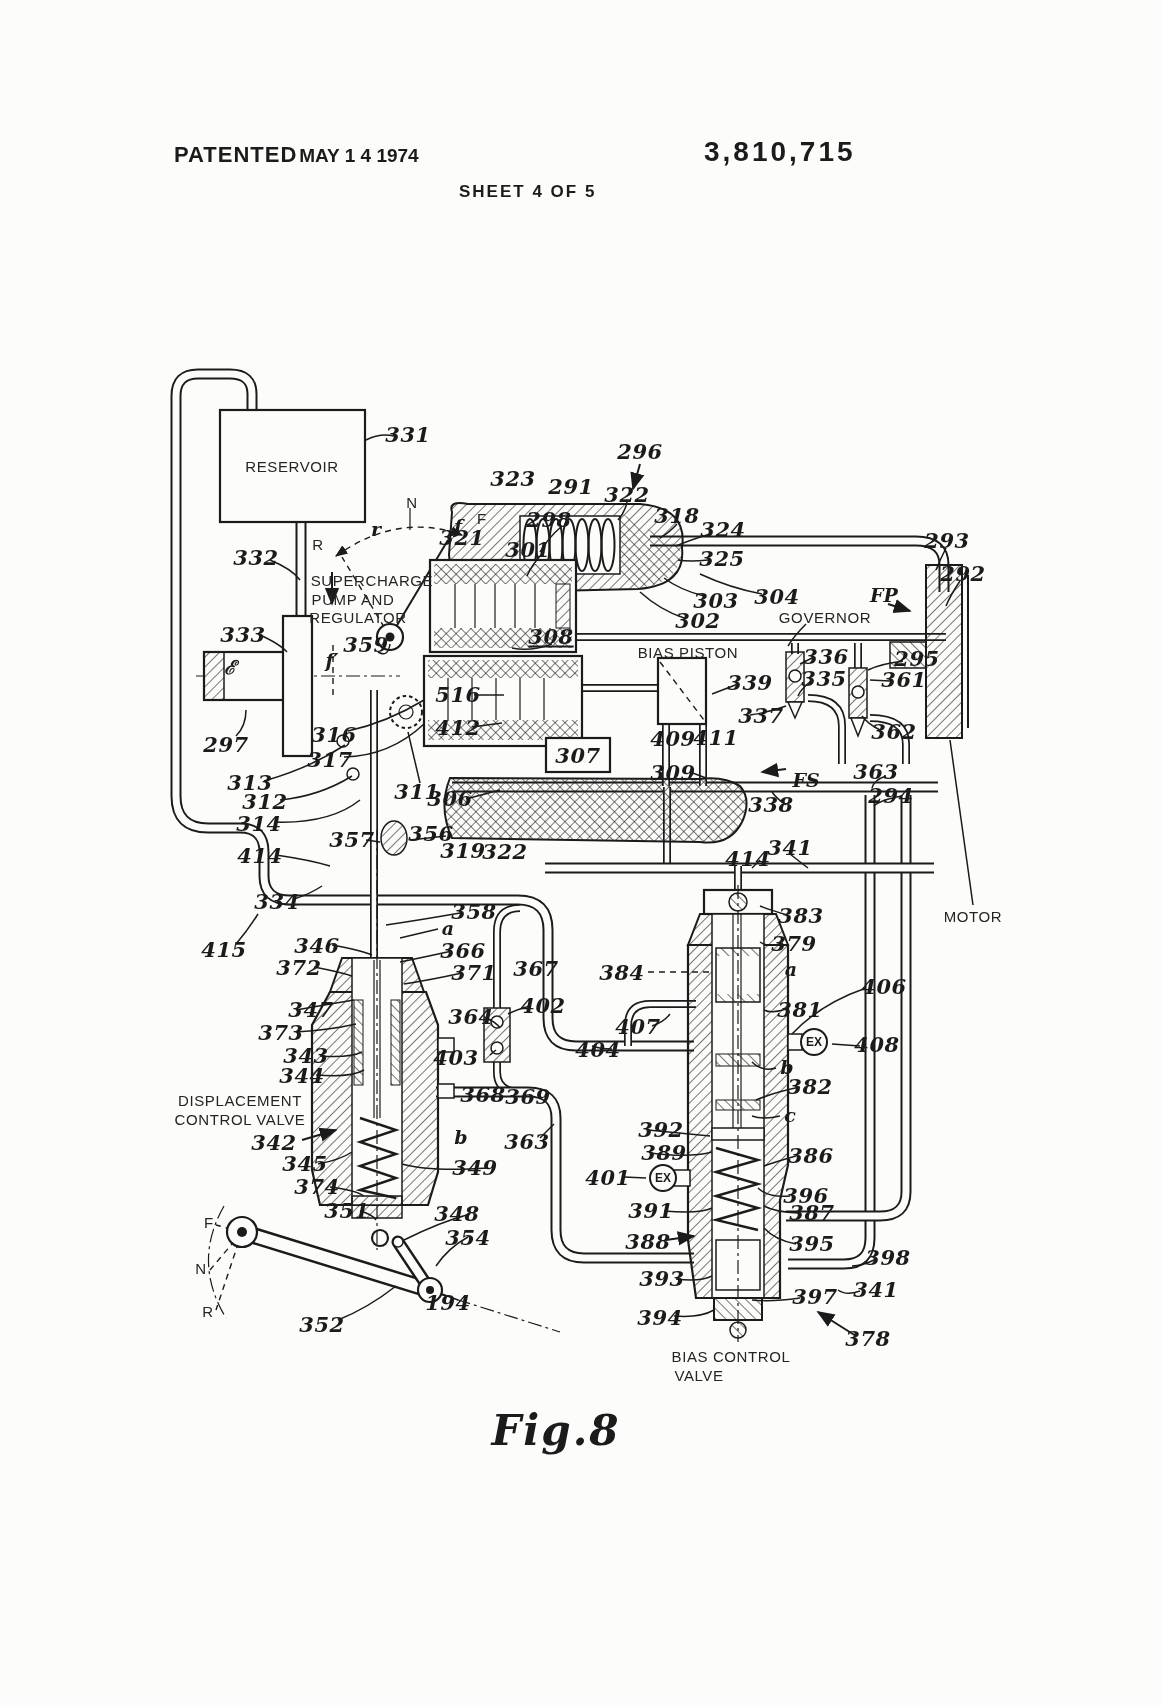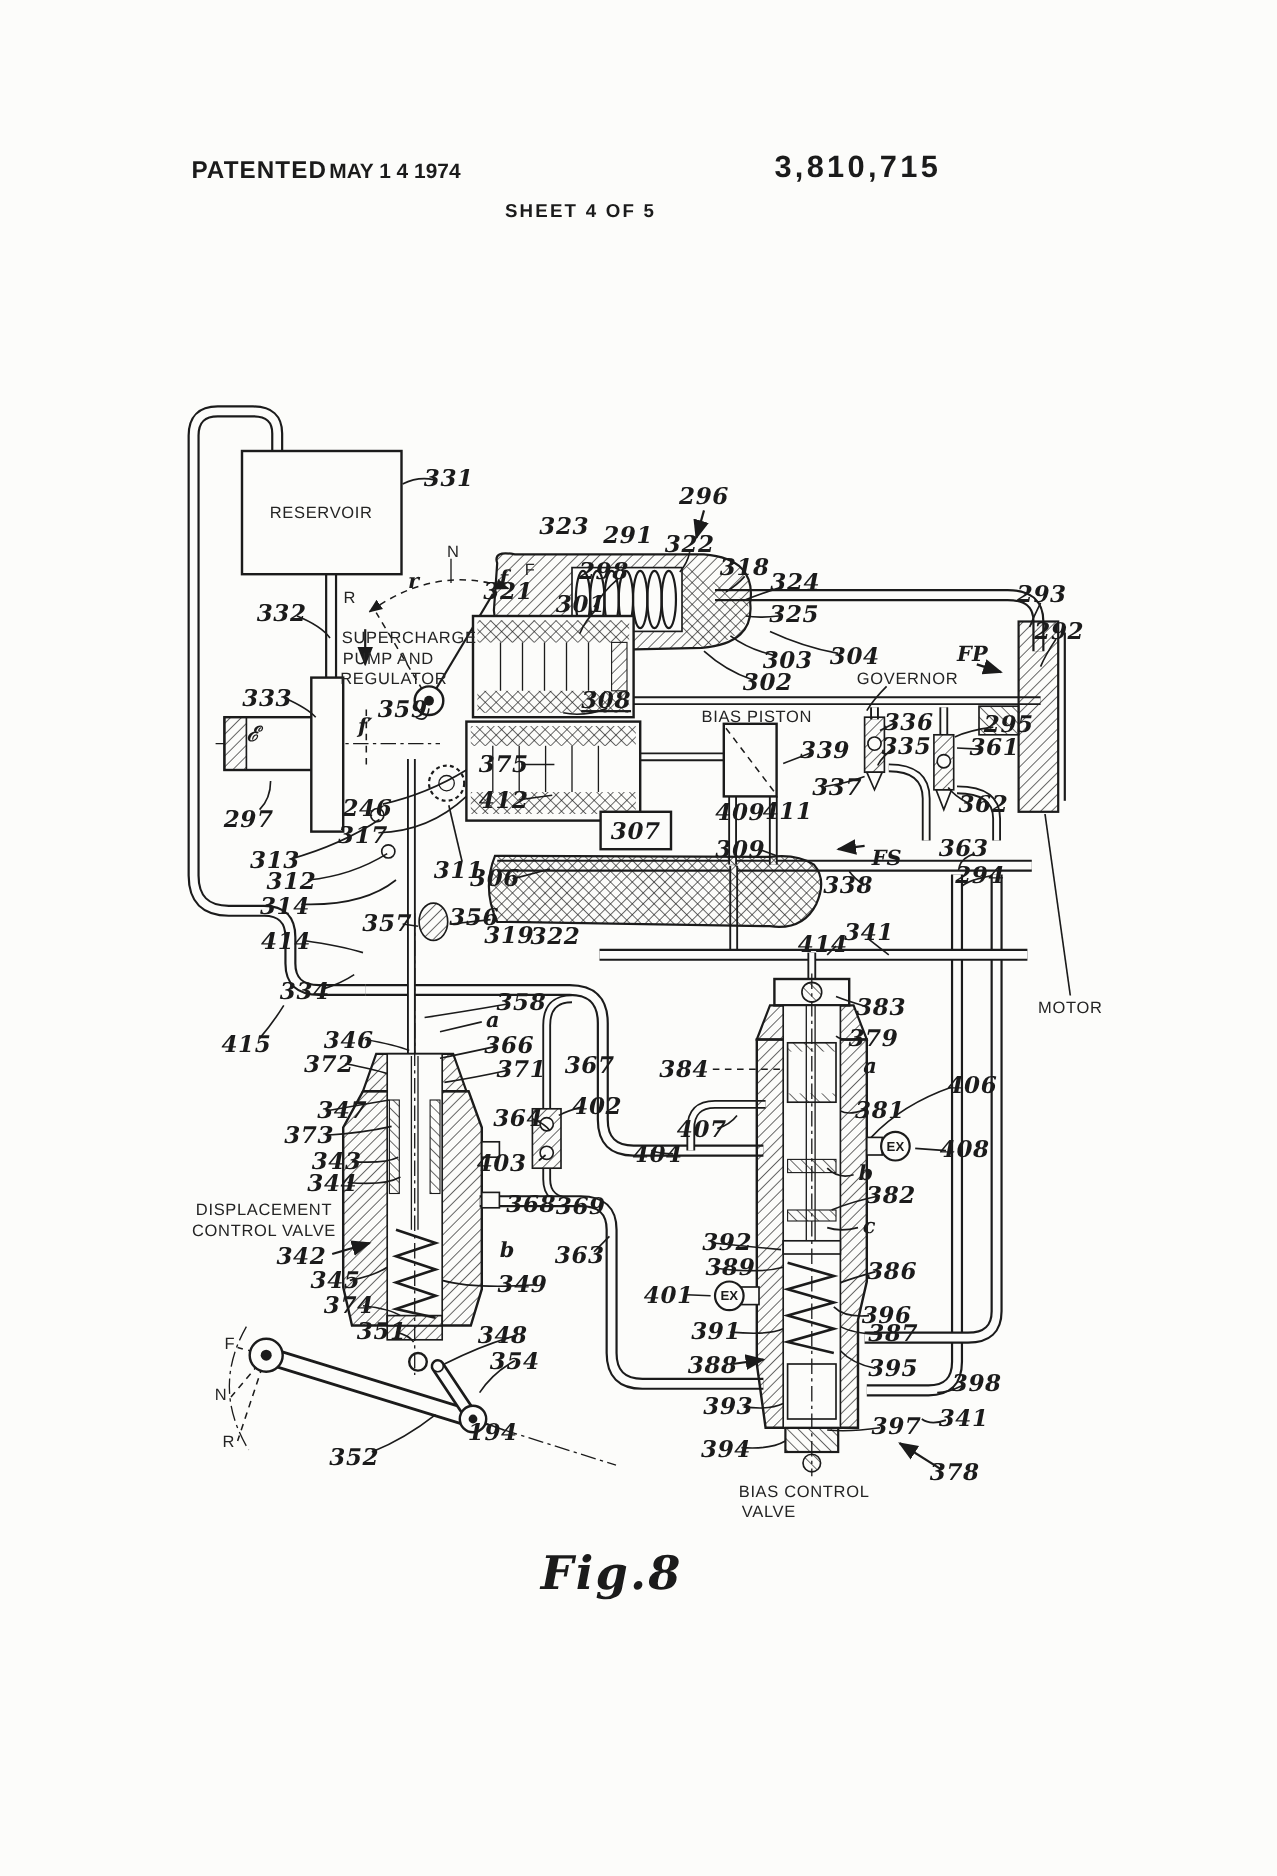--- a/index.html
+++ b/index.html
@@ -389,21 +389,21 @@
       <path class="ldr" d="M690,772 L706,778"></path>
     </g>
   </svg>
 
   <div id="label-layer">
       <div class="lbl n" style="left: 408px; top: 434px;">331</div>
       <div class="lbl n" style="left: 256px; top: 557px;">332</div>
       <div class="lbl n" style="left: 243px; top: 634px;">333</div>
       <div class="lbl n" style="left: 366px; top: 644px;">359</div>
       <div class="lbl n" style="left: 226px; top: 744px;">297</div>
-      <div class="lbl n" style="left: 334px; top: 734px;">246</div>
+      <div class="lbl n" style="left: 334px; top: 734px;">316</div>
       <div class="lbl n" style="left: 330px; top: 759px;">317</div>
       <div class="lbl n" style="left: 250px; top: 782px;">313</div>
       <div class="lbl n" style="left: 265px; top: 801px;">312</div>
       <div class="lbl n" style="left: 259px; top: 823px;">314</div>
       <div class="lbl n" style="left: 260px; top: 855px;">414</div>
       <div class="lbl n" style="left: 277px; top: 901px;">334</div>
       <div class="lbl n" style="left: 224px; top: 949px;">415</div>
       <div class="lbl n" style="left: 352px; top: 839px;">357</div>
       <div class="lbl n" style="left: 431px; top: 833px;">356</div>
       <div class="lbl n" style="left: 463px; top: 850px;">319</div>
@@ -415,21 +415,21 @@
       <div class="lbl n" style="left: 627px; top: 494px;">322</div>
       <div class="lbl n" style="left: 677px; top: 515px;">318</div>
       <div class="lbl n" style="left: 549px; top: 519px;">298</div>
       <div class="lbl n" style="left: 528px; top: 549px;">301</div>
       <div class="lbl n" style="left: 723px; top: 529px;">324</div>
       <div class="lbl n" style="left: 722px; top: 558px;">325</div>
       <div class="lbl n" style="left: 716px; top: 600px;">303</div>
       <div class="lbl n" style="left: 777px; top: 596px;">304</div>
       <div class="lbl n" style="left: 698px; top: 620px;">302</div>
       <div class="lbl n u" style="left: 551px; top: 636px;">308</div>
-      <div class="lbl n" style="left: 458px; top: 694px;">375</div>
+      <div class="lbl n" style="left: 458px; top: 694px;">516</div>
       <div class="lbl n" style="left: 458px; top: 727px;">412</div>
       <div class="lbl n" style="left: 578px; top: 755px;">307</div>
       <div class="lbl n" style="left: 673px; top: 738px;">409</div>
       <div class="lbl n" style="left: 716px; top: 737px;">411</div>
       <div class="lbl n" style="left: 673px; top: 772px;">309</div>
       <div class="lbl n" style="left: 450px; top: 798px;">306</div>
       <div class="lbl n" style="left: 417px; top: 791px;">311</div>
       <div class="lbl n" style="left: 826px; top: 656px;">336</div>
       <div class="lbl n" style="left: 824px; top: 678px;">335</div>
       <div class="lbl n" style="left: 750px; top: 682px;">339</div>

